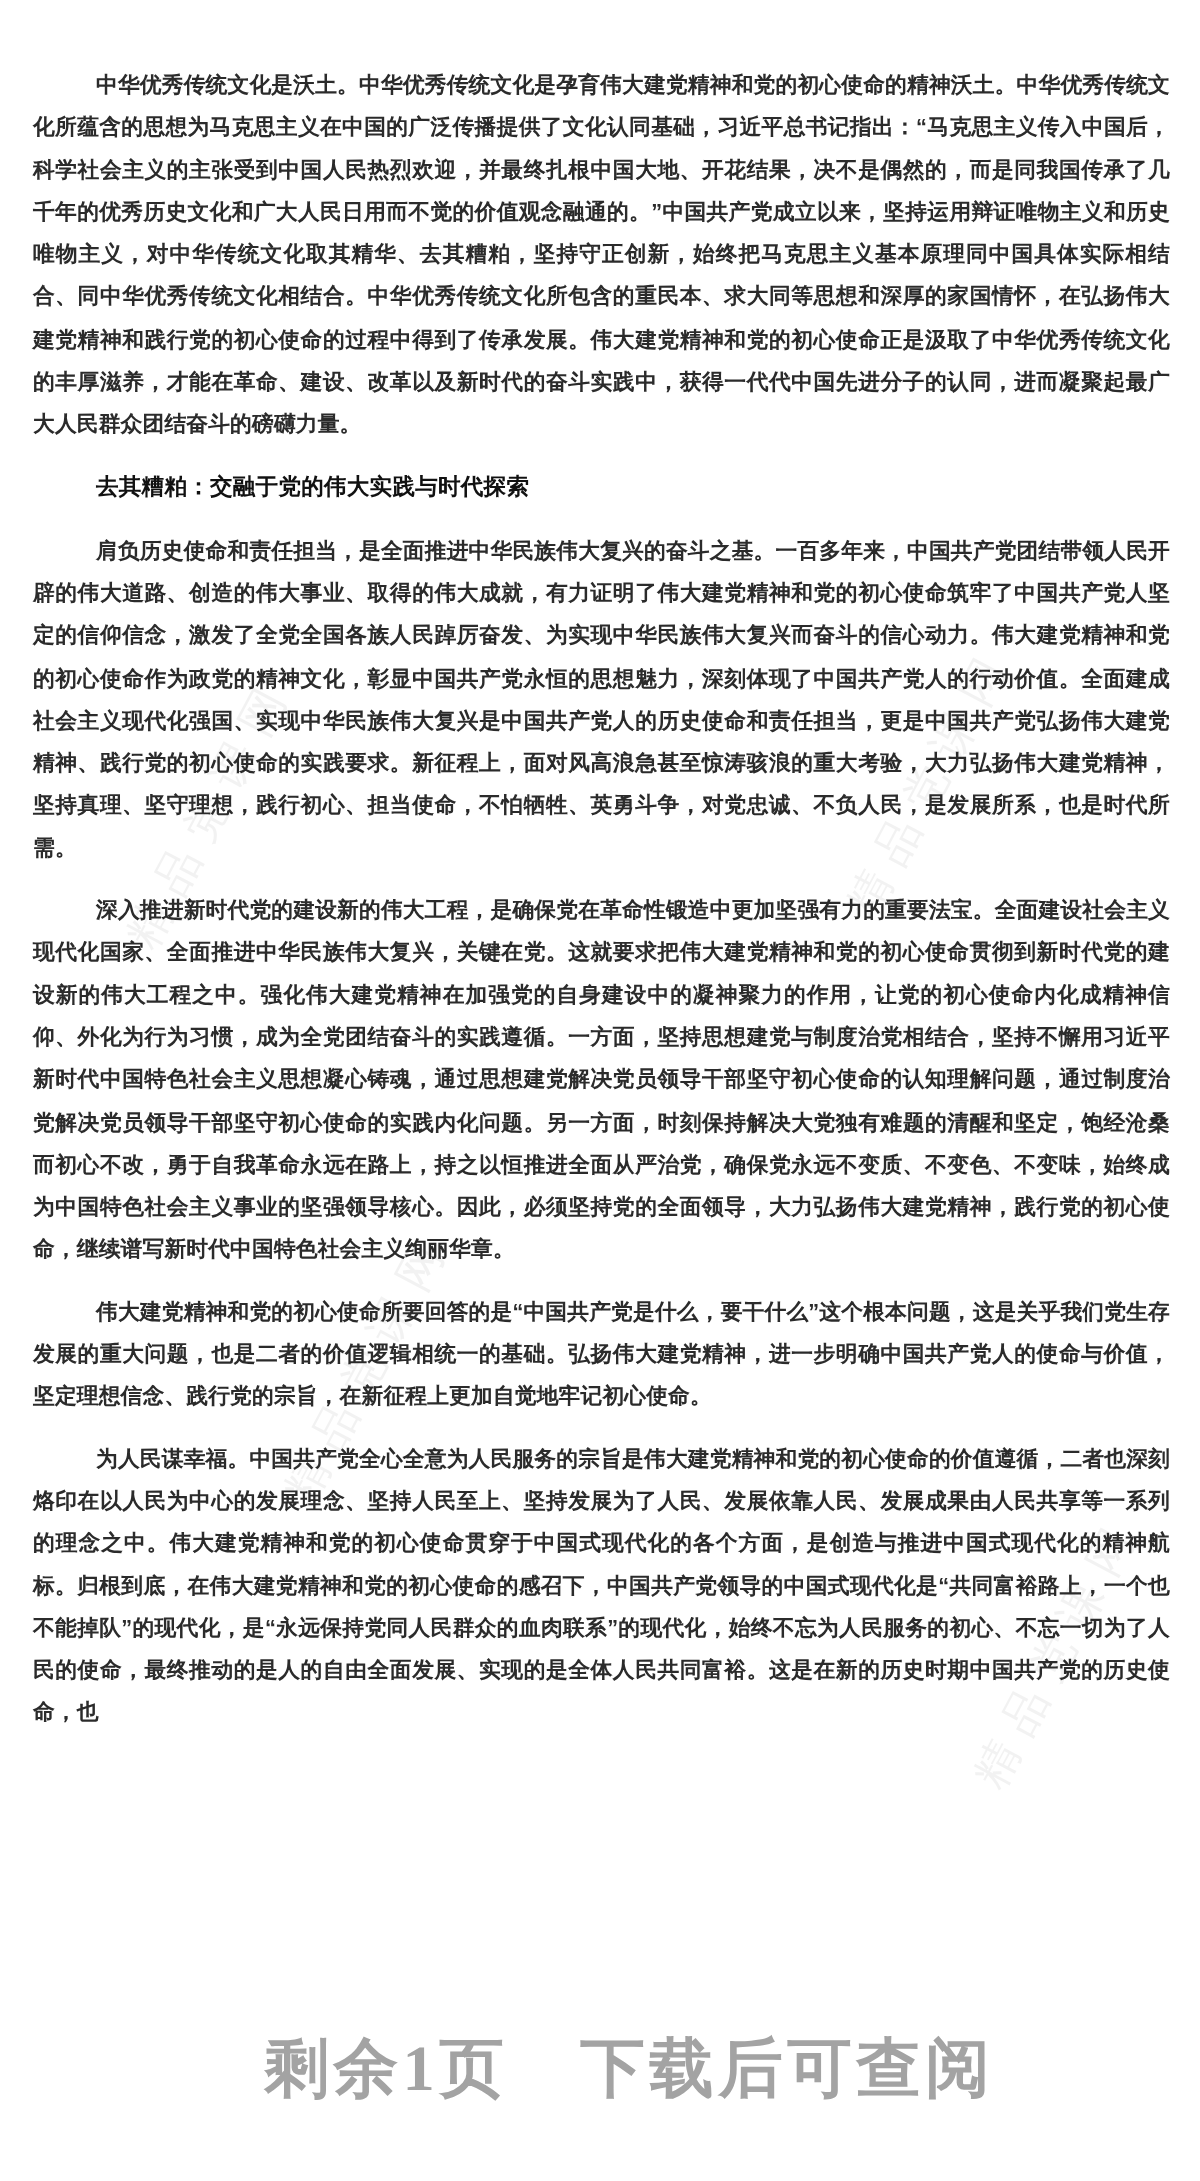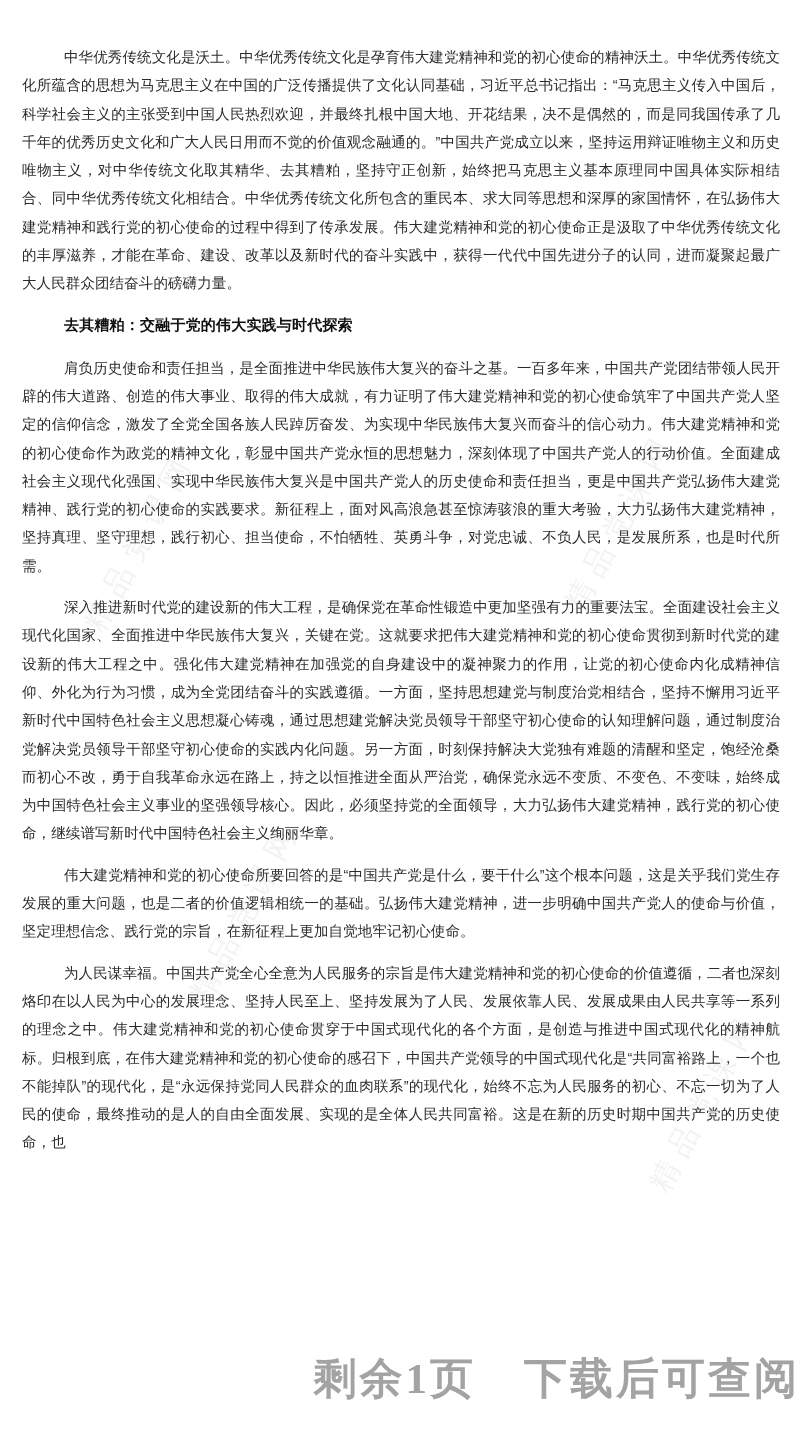--- a/index.html
+++ b/index.html
@@ -29,36 +29,37 @@
   }
   .para {
     margin: 0 0 13px 0;
     font-size: 14.5px;
     line-height: 28.3px;
     color: #2b2b2b;
     text-align: justify;
     text-indent: 42px;
     letter-spacing: 0.1px;
     word-break: break-all;
+    font-weight: bold;
   }
   .heading {
     margin: 8px 0 15px 0;
     font-size: 15px;
     line-height: 28px;
     font-weight: bold;
     color: #111111;
     padding-left: 42px;
     letter-spacing: 0.2px;
   }
   .footer {
     position: absolute;
     left: 0;
     right: 0;
     top: 1350px;
-    text-align: right;
+    text-align: center;
     z-index: 2;
     font-family: "Liberation Serif", serif;
     font-weight: bold;
     font-size: 43px;
     color: #a3a3a3;
     letter-spacing: 3px;
     white-space: nowrap;
     padding-left: 39px;
   }
   .footer .hint {

